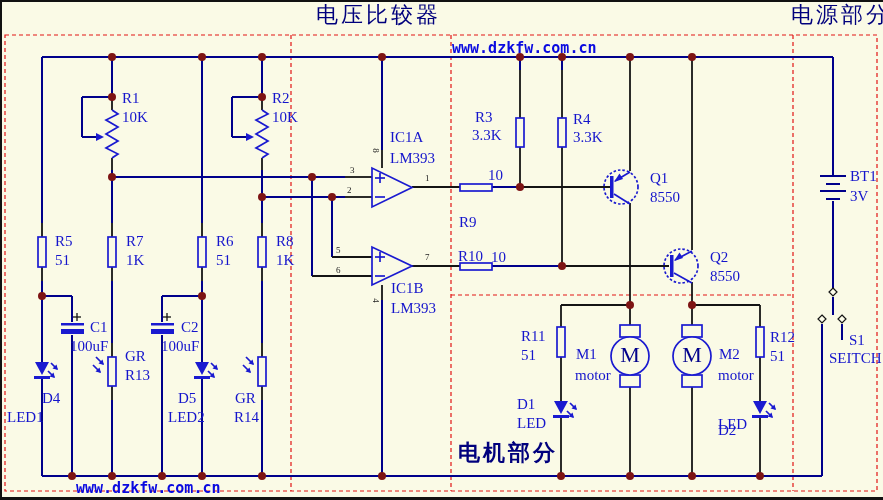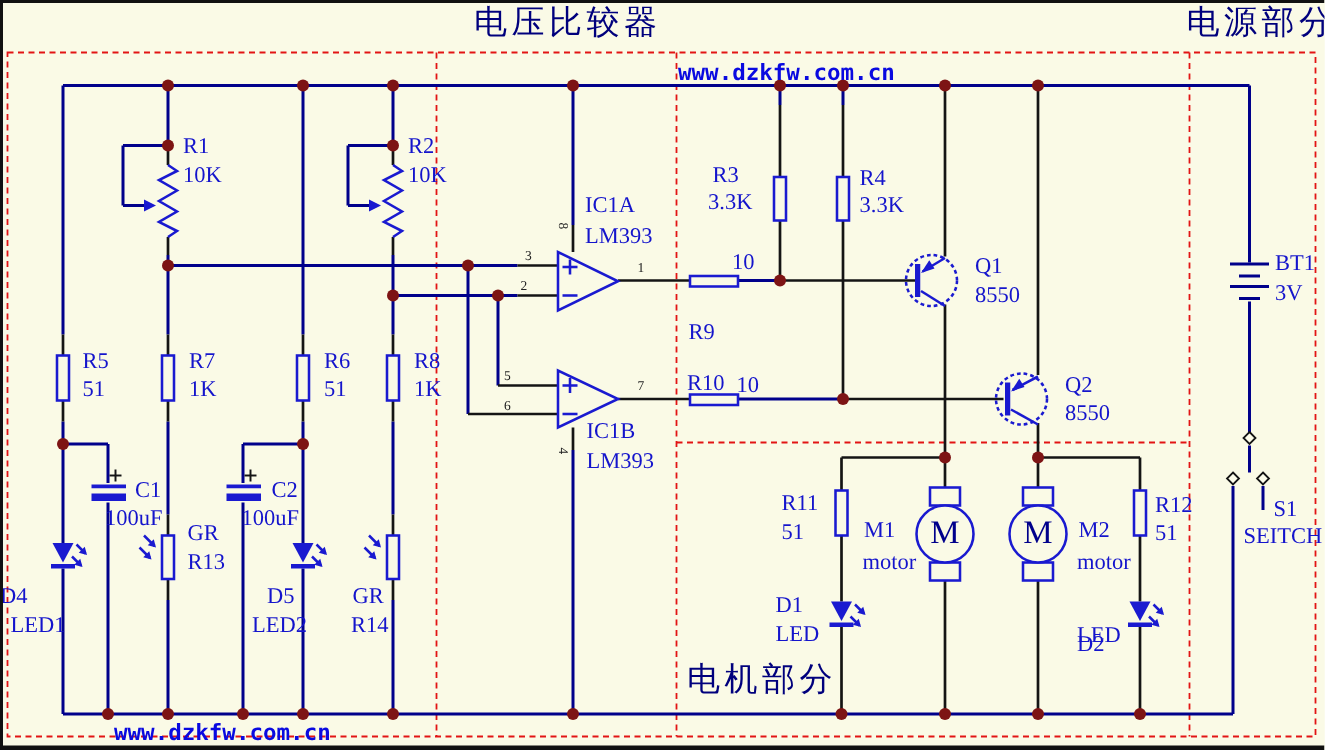--- a/index.html
+++ b/index.html
@@ -308,21 +308,21 @@
         <circle class="dot" cx="382" cy="476" r="4"></circle>
       <circle class="dot" cx="561" cy="476" r="4"></circle>
         <circle class="dot" cx="630" cy="476" r="4"></circle>
       <circle class="dot" cx="692" cy="476" r="4"></circle>
         <circle class="dot" cx="760" cy="476" r="4"></circle>
     </g>
   </svg>
 
   <span class="title" style="left:316px;top:3px;">电压比较器</span>
   <span class="title" style="left:791px;top:3px;">电源部分</span>
-  <span class="title" style="left:458px;top:441px;">电机部分</span>
+  <span class="title" style="left:458px;top:441px;font-weight:bold;">电机部分</span>
 
   <span class="wm" style="left:452px;top:40px;">www.dzkfw.com.cn</span>
   <span class="wm" style="left:76px;top:480px;">www.dzkfw.com.cn</span>
 
   <span class="lbl" style="left:122px;top:91px;">R1</span>
   <span class="lbl" style="left:122px;top:110px;">10K</span>
   <span class="lbl" style="left:272px;top:91px;">R2</span>
   <span class="lbl" style="left:272px;top:110px;">10K</span>
   <span class="lbl" style="left:55px;top:234px;">R5</span>
   <span class="lbl" style="left:55px;top:253px;">51</span>
@@ -333,21 +333,21 @@
   <span class="lbl" style="left:276px;top:234px;">R8</span>
   <span class="lbl" style="left:276px;top:253px;">1K</span>
   <span class="lbl" style="left:90px;top:320px;">C1</span>
   <span class="lbl" style="left:70px;top:339px;">100uF</span>
   <span class="lbl" style="left:181px;top:320px;">C2</span>
   <span class="lbl" style="left:161px;top:339px;">100uF</span>
   <span class="lbl" style="left:125px;top:349px;">GR</span>
   <span class="lbl" style="left:125px;top:368px;">R13</span>
   <span class="lbl" style="left:235px;top:391px;">GR</span>
   <span class="lbl" style="left:234px;top:410px;">R14</span>
-  <span class="lbl" style="left:0px;top:391px;">D4</span>
+  <span class="lbl" style="left:0px;top:391px;padding-left:42px;">D4</span>
   <span class="lbl" style="left:7px;top:410px;">LED1</span>
   <span class="lbl" style="left:178px;top:391px;">D5</span>
   <span class="lbl" style="left:168px;top:410px;">LED2</span>
   <span class="lbl" style="left:390px;top:130px;">IC1A</span>
   <span class="lbl" style="left:390px;top:151px;">LM393</span>
   <span class="lbl" style="left:391px;top:281px;">IC1B</span>
   <span class="lbl" style="left:391px;top:301px;">LM393</span>
   <span class="lbl" style="left:459px;top:167px;margin-top:48px;">R9</span>
   <span class="lbl" style="left:488px;top:168px;">10</span>
   <span class="lbl" style="left:458px;top:249px;">R10</span>

